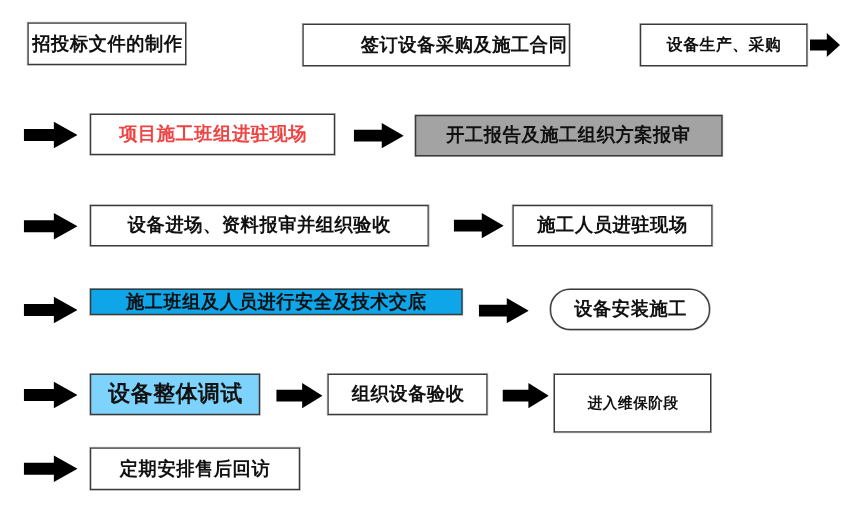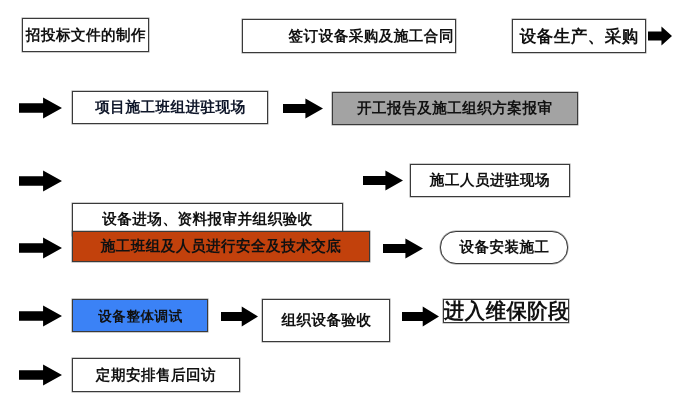--- a/index.html
+++ b/index.html
@@ -61,93 +61,93 @@
       <svg viewBox="0 0 100 50" preserveAspectRatio="none" aria-hidden="true">
         <polygon points="0,14 56,14 56,1 100,25 56,49 56,36 0,36" fill="#000000"></polygon>
       </svg>
     </span>
     <div class="node" style="left: 22px; top: 18px; width: 127px; height: 34px; font-size: 15px; border-color: rgb(58, 58, 58); background: rgb(255, 255, 255); color: rgb(17, 17, 17);">
       <span class="label">招投标文件的制作</span>
     </div>
     <div class="node" style="left: 242px; top: 19px; width: 214px; height: 34px; font-size: 15px; border-color: rgb(58, 58, 58); background: rgb(255, 255, 255); color: rgb(17, 17, 17); padding-left: 45px;">
       <span class="label">签订设备采购及施工合同</span>
     </div>
-    <div class="node" style="left: 512px; top: 19px; width: 134px; height: 34px; font-size: 17px; border-color: rgb(58, 58, 58); background: rgb(255, 255, 255); color: rgb(17, 17, 17);">
+    <div class="node" style="left: 512px; top: 19px; width: 134px; height: 34px; font-size: 13px; border-color: rgb(58, 58, 58); background: rgb(255, 255, 255); color: rgb(17, 17, 17);">
       <span class="label">设备生产、采购</span>
     </div>
     <span class="arrow" style="left: 19px; top: 97px; width: 43px; height: 22px;">
       <svg viewBox="0 0 100 50" preserveAspectRatio="none" aria-hidden="true">
         <polygon points="0,14 56,14 56,1 100,25 56,49 56,36 0,36" fill="#000000"></polygon>
       </svg>
     </span>
     <span class="arrow" style="left: 283px; top: 98px; width: 40px; height: 21px;">
       <svg viewBox="0 0 100 50" preserveAspectRatio="none" aria-hidden="true">
         <polygon points="0,14 56,14 56,1 100,25 56,49 56,36 0,36" fill="#000000"></polygon>
       </svg>
     </span>
-    <div class="node" style="left: 72px; top: 91px; width: 196px; height: 33px; font-size: 15px; border-color: rgb(58, 58, 58); background: rgb(255, 255, 255); color: #0f172a;">
+    <div class="node" style="left: 72px; top: 91px; width: 196px; height: 33px; font-size: 15px; border-color: rgb(58, 58, 58); background: rgb(255, 255, 255); color: #ef4444;">
       <span class="label">项目施工班组进驻现场</span>
     </div>
     <div class="node" style="left: 332px; top: 92px; width: 246px; height: 33px; font-size: 15px; border-color: rgb(58, 58, 58); background: #a3a3a3; color: rgb(17, 17, 17);">
       <span class="label">开工报告及施工组织方案报审</span>
     </div>
     <span class="arrow" style="left: 19px; top: 170px; width: 43px; height: 22px;">
       <svg viewBox="0 0 100 50" preserveAspectRatio="none" aria-hidden="true">
         <polygon points="0,14 56,14 56,1 100,25 56,49 56,36 0,36" fill="#000000"></polygon>
       </svg>
     </span>
     <span class="arrow" style="left: 363px; top: 170px; width: 40px; height: 21px;">
       <svg viewBox="0 0 100 50" preserveAspectRatio="none" aria-hidden="true">
         <polygon points="0,14 56,14 56,1 100,25 56,49 56,36 0,36" fill="#000000"></polygon>
       </svg>
     </span>
-    <div class="node" style="left: 72px; top: 164px; width: 271px; height: 33px; font-size: 15px; border-color: rgb(58, 58, 58); background: rgb(255, 255, 255); color: rgb(17, 17, 17); margin-top: 39px;">
+    <div class="node" style="left: 72px; top: 164px; width: 271px; height: 33px; font-size: 15px; border-color: rgb(58, 58, 58); background: rgb(255, 255, 255); color: rgb(17, 17, 17);">
       <span class="label">设备进场、资料报审并组织验收</span>
     </div>
     <div class="node" style="left: 410px; top: 164px; width: 160px; height: 33px; font-size: 15px; border-color: rgb(58, 58, 58); background: rgb(255, 255, 255); color: rgb(17, 17, 17);">
       <span class="label">施工人员进驻现场</span>
     </div>
     <span class="arrow" style="left: 19px; top: 237px; width: 43px; height: 22px;">
       <svg viewBox="0 0 100 50" preserveAspectRatio="none" aria-hidden="true">
         <polygon points="0,14 56,14 56,1 100,25 56,49 56,36 0,36" fill="#000000"></polygon>
       </svg>
     </span>
     <span class="arrow" style="left: 383px; top: 238px; width: 40px; height: 21px;">
       <svg viewBox="0 0 100 50" preserveAspectRatio="none" aria-hidden="true">
         <polygon points="0,14 56,14 56,1 100,25 56,49 56,36 0,36" fill="#000000"></polygon>
       </svg>
     </span>
-    <div class="node" style="left: 72px; top: 231px; width: 298px; height: 31px; font-size: 15px; border-color: rgb(58, 58, 58); background: #c2410c; color: rgb(17, 17, 17);">
+    <div class="node" style="left: 72px; top: 231px; width: 298px; height: 21px; font-size: 15px; border-color: rgb(58, 58, 58); background: #0ea5e9; color: rgb(17, 17, 17);">
       <span class="label">施工班组及人员进行安全及技术交底</span>
     </div>
     <div class="node" style="left: 440px; top: 231px; width: 128px; height: 33px; font-size: 15px; border-color: rgb(58, 58, 58); background: rgb(255, 255, 255); color: rgb(17, 17, 17); border-radius: 16px;">
       <span class="label">设备安装施工</span>
     </div>
     <span class="arrow" style="left: 19px; top: 305px; width: 43px; height: 22px;">
       <svg viewBox="0 0 100 50" preserveAspectRatio="none" aria-hidden="true">
         <polygon points="0,14 56,14 56,1 100,25 56,49 56,36 0,36" fill="#000000"></polygon>
       </svg>
     </span>
     <span class="arrow" style="left: 221px; top: 306px; width: 37px; height: 21px;">
       <svg viewBox="0 0 100 50" preserveAspectRatio="none" aria-hidden="true">
         <polygon points="0,14 56,14 56,1 100,25 56,49 56,36 0,36" fill="#000000"></polygon>
       </svg>
     </span>
     <span class="arrow" style="left: 402px; top: 306px; width: 37px; height: 21px;">
       <svg viewBox="0 0 100 50" preserveAspectRatio="none" aria-hidden="true">
         <polygon points="0,14 56,14 56,1 100,25 56,49 56,36 0,36" fill="#000000"></polygon>
       </svg>
     </span>
-    <div class="node" style="left: 72px; top: 299px; width: 136px; height: 33px; font-size: 14px; border-color: rgb(58, 58, 58); background: #3b82f6; color: rgb(17, 17, 17);">
+    <div class="node" style="left: 72px; top: 299px; width: 136px; height: 33px; font-size: 18px; border-color: rgb(58, 58, 58); background: #7dd3fc; color: rgb(17, 17, 17);">
       <span class="label">设备整体调试</span>
     </div>
-    <div class="node" style="left: 262px; top: 299px; width: 128px; height: 43px; font-size: 15px; border-color: rgb(58, 58, 58); background: rgb(255, 255, 255); color: rgb(17, 17, 17);">
+    <div class="node" style="left: 262px; top: 299px; width: 128px; height: 33px; font-size: 15px; border-color: rgb(58, 58, 58); background: rgb(255, 255, 255); color: rgb(17, 17, 17);">
       <span class="label">组织设备验收</span>
     </div>
-    <div class="node" style="left: 443px; top: 299px; width: 126px; height: 24px; font-size: 21px; border-color: rgb(58, 58, 58); background: rgb(255, 255, 255); color: rgb(17, 17, 17);">
+    <div class="node" style="left: 443px; top: 299px; width: 126px; height: 47px; font-size: 12px; border-color: rgb(58, 58, 58); background: rgb(255, 255, 255); color: rgb(17, 17, 17); font-family: Liberation Mono, monospace;">
       <span class="label">进入维保阶段</span>
     </div>
     <span class="arrow" style="left: 19px; top: 364px; width: 43px; height: 22px;">
       <svg viewBox="0 0 100 50" preserveAspectRatio="none" aria-hidden="true">
         <polygon points="0,14 56,14 56,1 100,25 56,49 56,36 0,36" fill="#000000"></polygon>
       </svg>
     </span>
     <div class="node" style="left: 72px; top: 358px; width: 168px; height: 34px; font-size: 15px; border-color: rgb(58, 58, 58); background: rgb(255, 255, 255); color: rgb(17, 17, 17);">
       <span class="label">定期安排售后回访</span>
     </div>

